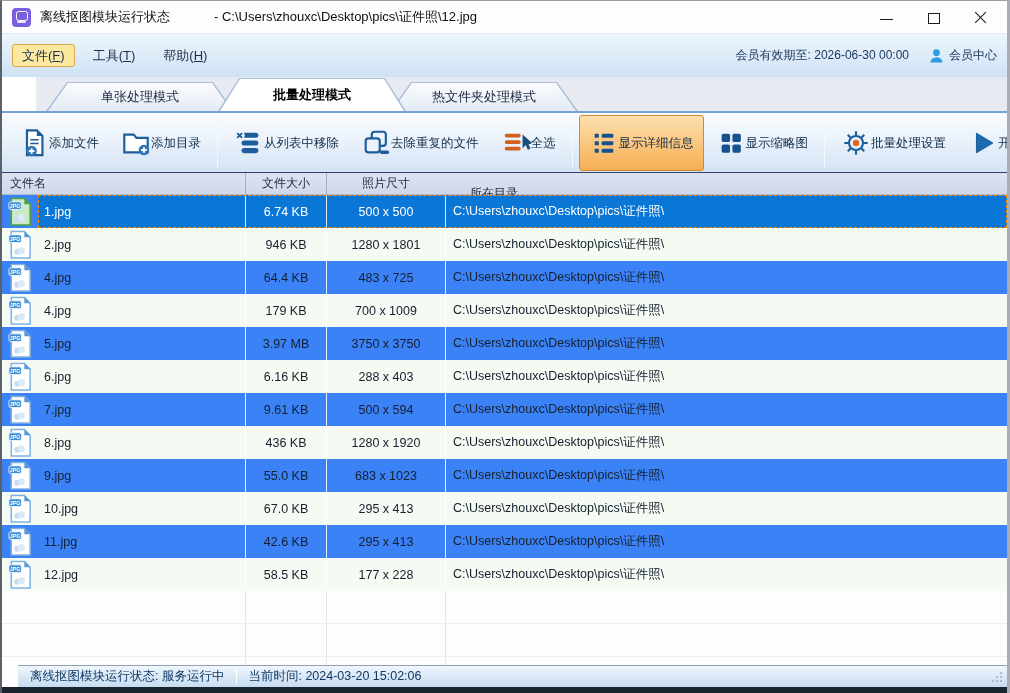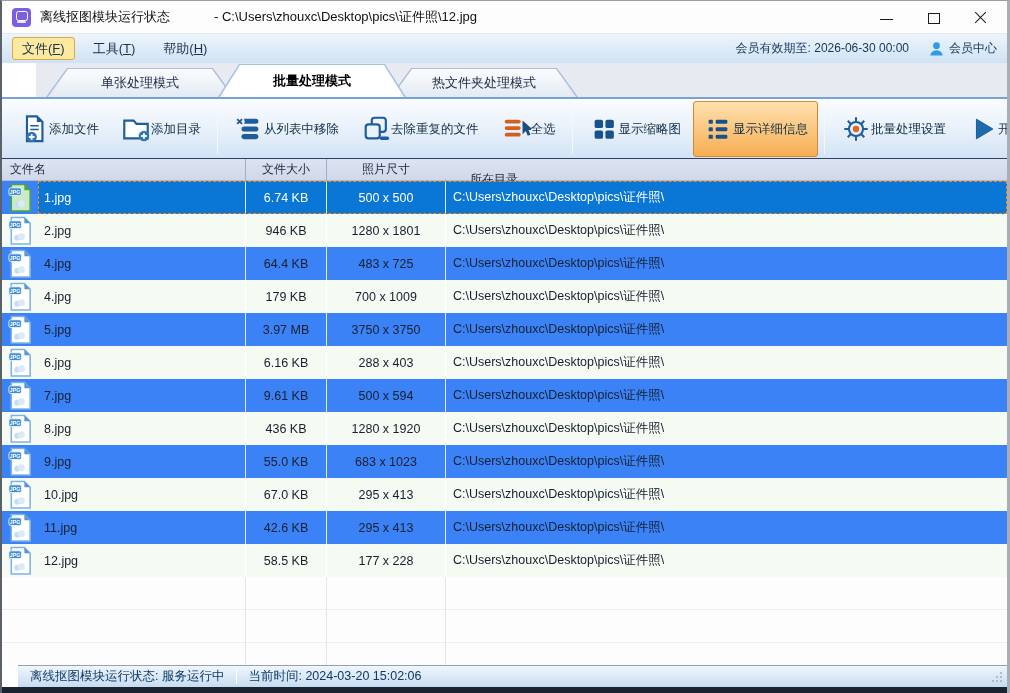--- a/index.html
+++ b/index.html
@@ -15,21 +15,21 @@
   .title-text { font-size:13px; color:#101010; }
   .title-path { font-size:13px; color:#101010; margin-left:44px; }
   .win-controls { margin-left:auto; display:flex; align-items:center; gap:34px; padding-right:10px; }
   .wc { width:13px; height:13px; position:relative; cursor:default; }
   .wc-min::before { content:""; position:absolute; left:0; right:0; top:8px; border-top:1.6px solid #1a1a1a; }
   .wc-max::before { content:""; position:absolute; left:1px; top:2px; width:10px; height:9px; border:1.4px solid #1a1a1a; }
   .wc-close::before,.wc-close::after { content:""; position:absolute; left:-1px; top:6px; width:15px; border-top:1.5px solid #1a1a1a; }
   .wc-close::before { transform:rotate(45deg); } .wc-close::after { transform:rotate(-45deg); }
 
   
-  .menubar { height:30px; background:linear-gradient(#edf5fc,#cfe2f4); display:flex; align-items:center; padding:0 10px; border-top:1px solid #e3e9f1; }
+  .menubar { height:44px; background:linear-gradient(#edf5fc,#cfe2f4); display:flex; align-items:center; padding:0 10px; border-top:1px solid #e3e9f1; }
   .menu-item { font-size:13px; color:#1c2f4e; padding:3px 9px; margin-right:8px; border-radius:3px; border:1px solid transparent; cursor:default; }
   .menu-item.hl { background:#fce9a0; border-color:#d9a94e; }
   .member-area { margin-left:auto; display:flex; align-items:center; gap:20px; font-size:12px; color:#15355c; }
   .member-center { display:flex; align-items:center; gap:5px; cursor:pointer; }
 
   
   .tabbar { height:34px; background:#e7ebf1; display:flex; align-items:flex-end; padding-left:10px; position:relative;margin-left:34px; }
   .tab { position:relative; width:188px; height:29px; margin-right:-16px; z-index:1; }
   .tab .shape { position:absolute; inset:0; clip-path:polygon(21px 0,calc(100% - 21px) 0,100% 100%,0 100%); background:#a9c0dd; }
   .tab .shape-in { position:absolute; inset:1px 2px 0 2px; clip-path:polygon(20px 0,calc(100% - 20px) 0,100% 100%,0 100%); background:linear-gradient(#fbfcfe,#e3eaf3); }
@@ -167,41 +167,41 @@
       <div class="tb-btn">
         <svg viewBox="0 0 32 32">
           <rect x="4" y="6" width="17" height="4" rx="2" fill="#d2601f"></rect>
           <rect x="4" y="13" width="17" height="4" rx="2" fill="#d2601f"></rect>
           <rect x="4" y="20" width="17" height="4" rx="2" fill="#d2601f"></rect>
           <path d="M23 7v14.5l3.5-3.3 2 5 2.9-1.2-2-4.9 4.7-.3z" fill="#1b4d7e"></path>
         </svg>
         <span class="tb-label">全选</span>
       </div>
       <div class="tb-sep"></div>
-      <div class="tb-btn">
-        <svg viewBox="0 0 32 32">
-          <rect x="6" y="6" width="9" height="9" rx="2" fill="#17528c"></rect>
-          <rect x="17.5" y="6" width="9" height="9" rx="2" fill="#17528c"></rect>
-          <rect x="6" y="17.5" width="9" height="9" rx="2" fill="#17528c"></rect>
-          <rect x="17.5" y="17.5" width="9" height="9" rx="2" fill="#17528c"></rect>
-        </svg>
-        <span class="tb-label">显示缩略图</span>
-      </div>
       <div class="tb-btn selected">
         <svg viewBox="0 0 32 32">
           <g fill="#17528c">
             <rect x="6" y="6" width="4.5" height="4.5" rx="1"></rect>
             <rect x="13.5" y="6" width="12.5" height="4.5" rx="1.5"></rect>
             <rect x="6" y="14" width="4.5" height="4.5" rx="1"></rect>
             <rect x="13.5" y="14" width="12.5" height="4.5" rx="1.5"></rect>
             <rect x="6" y="22" width="4.5" height="4.5" rx="1"></rect>
             <rect x="13.5" y="22" width="12.5" height="4.5" rx="1.5"></rect>
           </g>
         </svg>
         <span class="tb-label">显示详细信息</span>
+      </div>
+      <div class="tb-btn">
+        <svg viewBox="0 0 32 32">
+          <rect x="6" y="6" width="9" height="9" rx="2" fill="#17528c"></rect>
+          <rect x="17.5" y="6" width="9" height="9" rx="2" fill="#17528c"></rect>
+          <rect x="6" y="17.5" width="9" height="9" rx="2" fill="#17528c"></rect>
+          <rect x="17.5" y="17.5" width="9" height="9" rx="2" fill="#17528c"></rect>
+        </svg>
+        <span class="tb-label">显示缩略图</span>
       </div>
       <div class="tb-sep"></div>
       <div class="tb-btn">
         <svg viewBox="0 0 32 32">
           <g stroke="#1d5d9b" stroke-width="2.2" fill="none">
             <circle cx="16" cy="16" r="7.5"></circle>
             <path d="M16 3.5v4.5M16 24v4.5M3.5 16H8M24 16h4.5M7.2 7.2l3.1 3.1M21.7 21.7l3.1 3.1M24.8 7.2l-3.1 3.1M10.3 21.7l-3.1 3.1"></path>
           </g>
           <circle cx="16" cy="16" r="3.4" fill="#e2661c"></circle>
         </svg>

